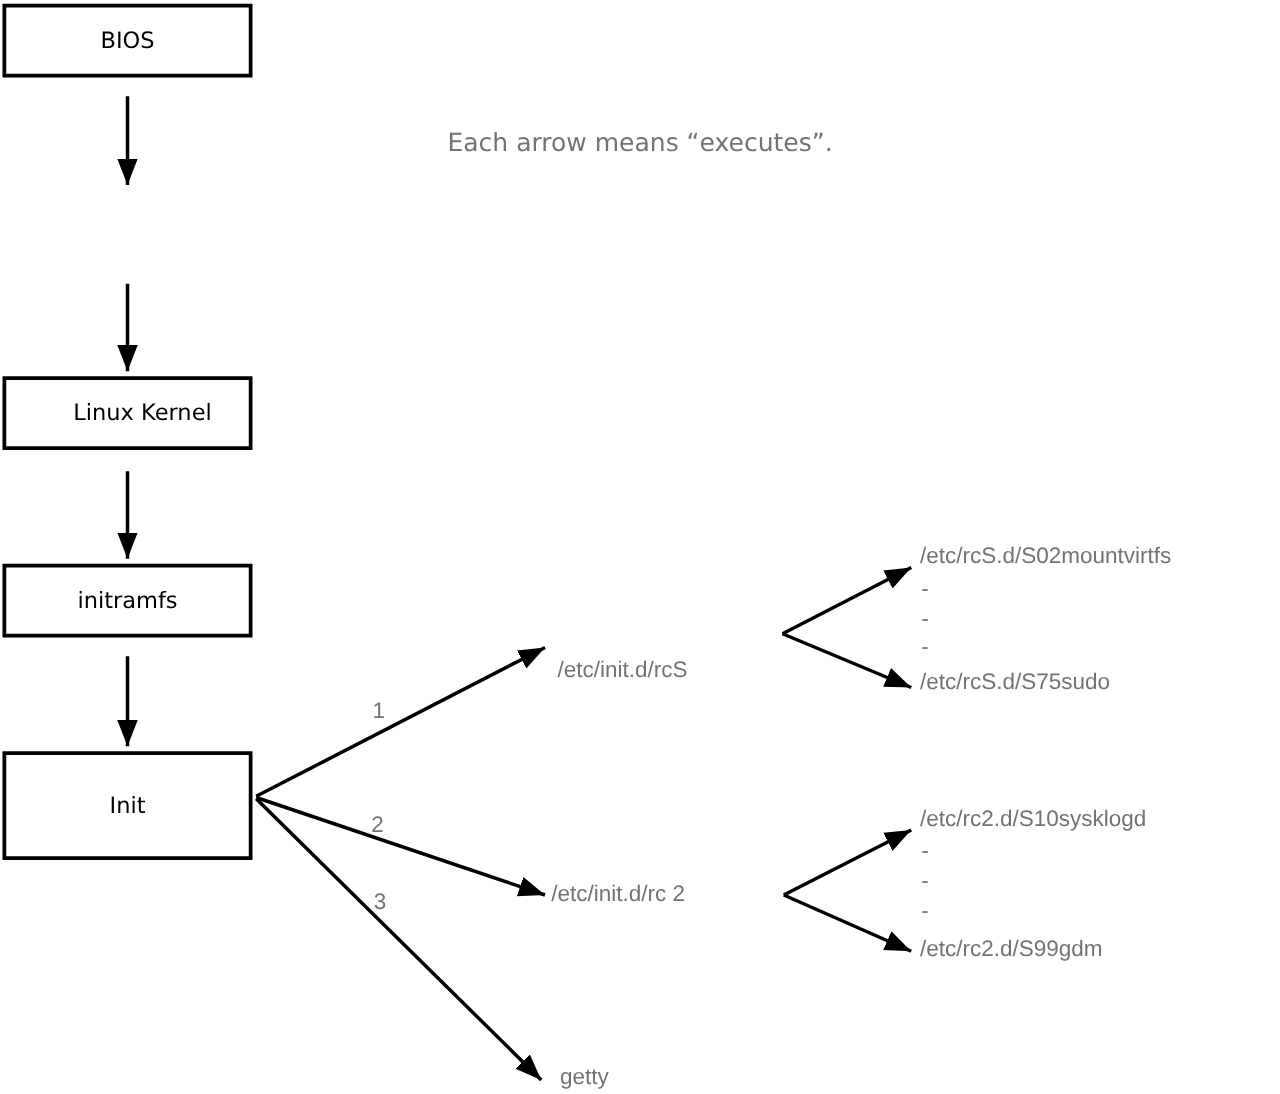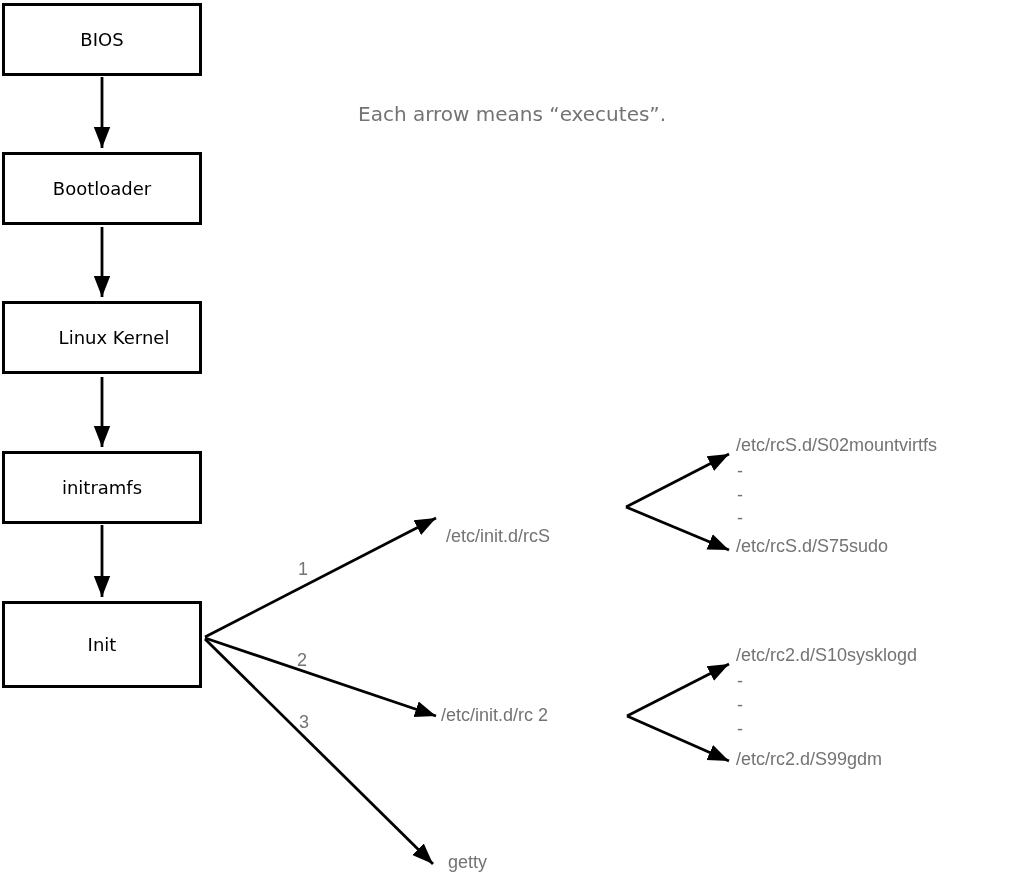--- a/index.html
+++ b/index.html
@@ -23,21 +23,21 @@
     height: 875px;
   }
   #arrow-layer line {
     stroke: #000000;
     stroke-width: 2.8;
   }
   .flow-box {
     position: absolute;
     left: 2px;
     width: 200px;
-    height: 73px;
+    height: 59px;
     box-sizing: border-box;
     border: 3px solid #000000;
     background: #ffffff;
     display: flex;
     align-items: center;
     justify-content: center;
     font-size: 18px;
     color: #000000;
   }
   .box-bios       { top: 3px; }
@@ -101,23 +101,20 @@
     <line x1="626" y1="507" x2="729" y2="454" marker-end="url(#ah)"></line>
     <line x1="626" y1="507" x2="729" y2="550" marker-end="url(#ah)"></line>
 
     <line x1="627" y1="716" x2="729" y2="664" marker-end="url(#ah)"></line>
     <line x1="627" y1="716" x2="729" y2="761" marker-end="url(#ah)"></line>
   </svg>
 
   <div class="flow-box box-bios">
     <span>BIOS</span>
   </div>
-  <div class="flow-box box-bootloader">
-    <span>Bootloader</span>
-  </div>
   <div class="flow-box box-kernel">
     <span>Linux Kernel</span>
   </div>
   <div class="flow-box box-initramfs">
     <span>initramfs</span>
   </div>
   <div class="flow-box box-init">
     <span>Init</span>
   </div>
 

